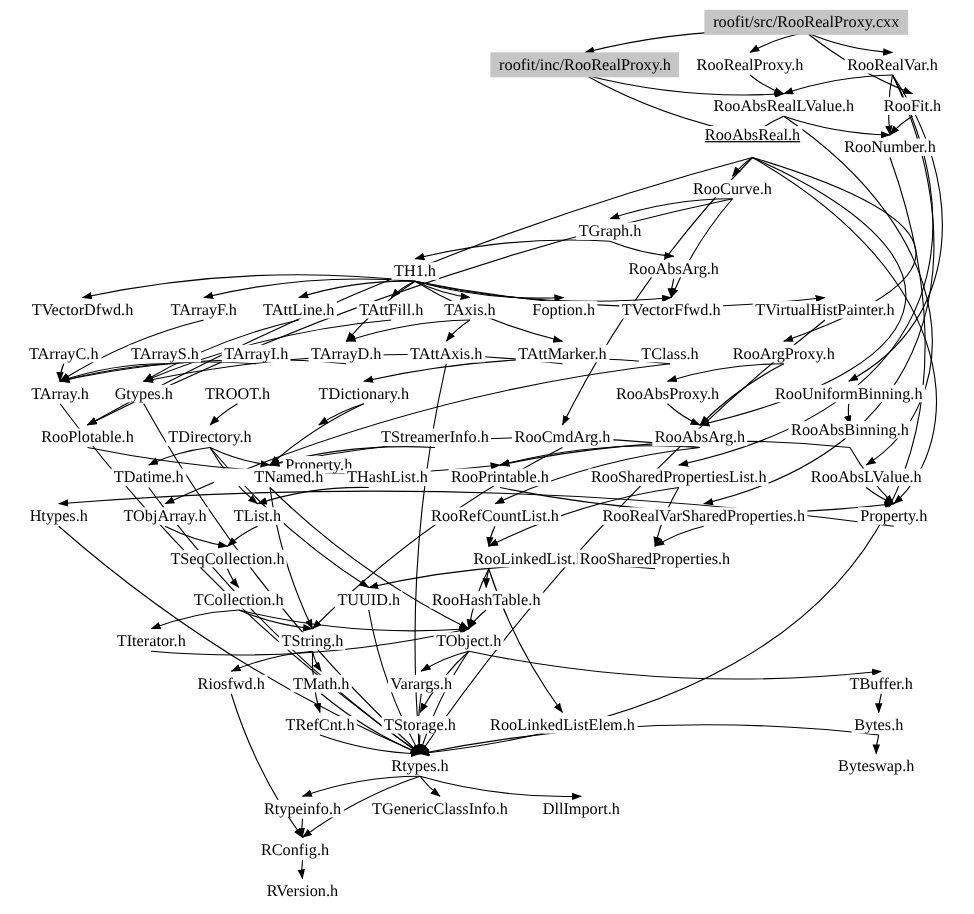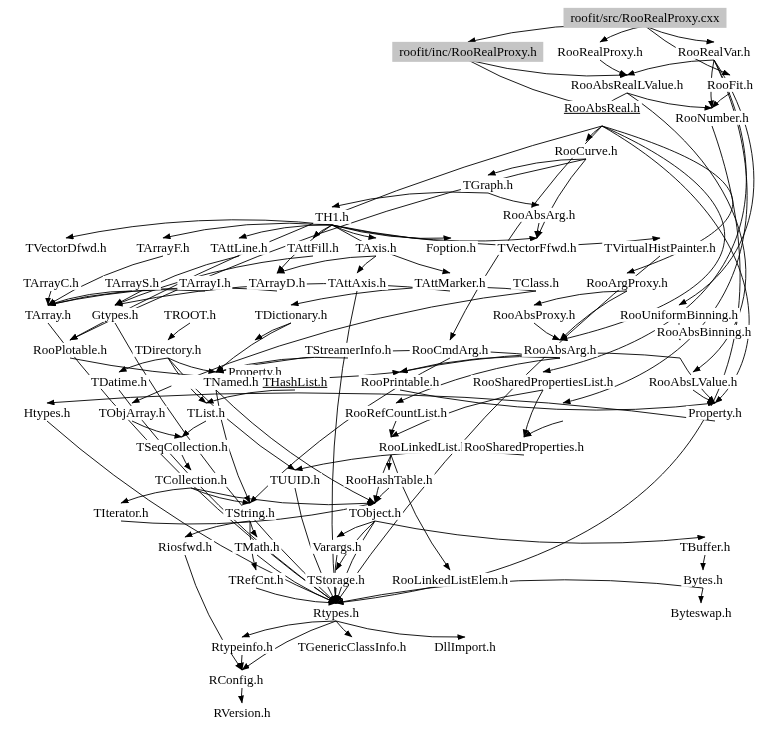--- a/index.html
+++ b/index.html
@@ -192,31 +192,32 @@
     <div class="node" style="left: 190px; top: 315px;">TROOT.h</div>
     <div class="node" style="left: 291px; top: 315px;">TDictionary.h</div>
     <div class="node" style="left: 534px; top: 315px;">RooAbsProxy.h</div>
     <div class="node" style="left: 679px; top: 315px;">RooUniformBinning.h</div>
     <div class="node" style="left: 70px; top: 350px;">RooPlotable.h</div>
     <div class="node" style="left: 168px; top: 350px;">TDirectory.h</div>
     <div class="node" style="left: 255px; top: 350px; margin-top: 22px;">Property.h</div>
     <div class="node" style="left: 348px; top: 350px;">TStreamerInfo.h</div>
     <div class="node" style="left: 450px; top: 350px;">RooCmdArg.h</div>
     <div class="node" style="left: 560px; top: 350px;">RooAbsArg.h</div>
-    <div class="node" style="left: 680px; top: 332px; margin-left: 24px;">RooAbsBinning.h</div>
+    <div class="node" style="left: 680px; top: 344px;">RooAbsBinning.h</div>
     <div class="node" style="left: 119px; top: 382px;">TDatime.h</div>
     <div class="node" style="left: 216px; top: 382px; padding-left: 32px;">TNamed.h</div>
-    <div class="node" style="left: 295px; top: 382px; text-decoration: underline;">THashList.h</div>
+    <div class="node" style="left: 310px; top: 382px;">THashList.h</div>
     <div class="node" style="left: 400px; top: 382px;">RooPrintable.h</div>
     <div class="node" style="left: 543px; top: 382px;">RooSharedPropertiesList.h</div>
     <div class="node" style="left: 693px; top: 382px;">RooAbsLValue.h</div>
     <div class="node" style="left: 47px; top: 413px;">Htypes.h</div>
     <div class="node" style="left: 132px; top: 413px;">TObjArray.h</div>
     <div class="node" style="left: 206px; top: 413px;">TList.h</div>
     <div class="node" style="left: 396px; top: 413px;">RooRefCountList.h</div>
+    <div class="node" style="left: 563px; top: 413px;">RooRealVarSharedProperties.h</div>
     <div class="node" style="left: 715px; top: 413px;">Property.h</div>
     <div class="node" style="left: 182px; top: 447px;">TSeqCollection.h</div>
     <div class="node" style="left: 391px; top: 447px; margin-left: 32px;">RooLinkedList.h</div>
     <div class="node" style="left: 524px; top: 447px;">RooSharedProperties.h</div>
     <div class="node" style="left: 191px; top: 480px;">TCollection.h</div>
     <div class="node" style="left: 295px; top: 480px;">TUUID.h</div>
     <div class="node" style="left: 389px; top: 480px;">RooHashTable.h</div>
     <div class="node" style="left: 121px; top: 513px;">TIterator.h</div>
     <div class="node" style="left: 250px; top: 513px;">TString.h</div>
     <div class="node" style="left: 375px; top: 513px;">TObject.h</div>

